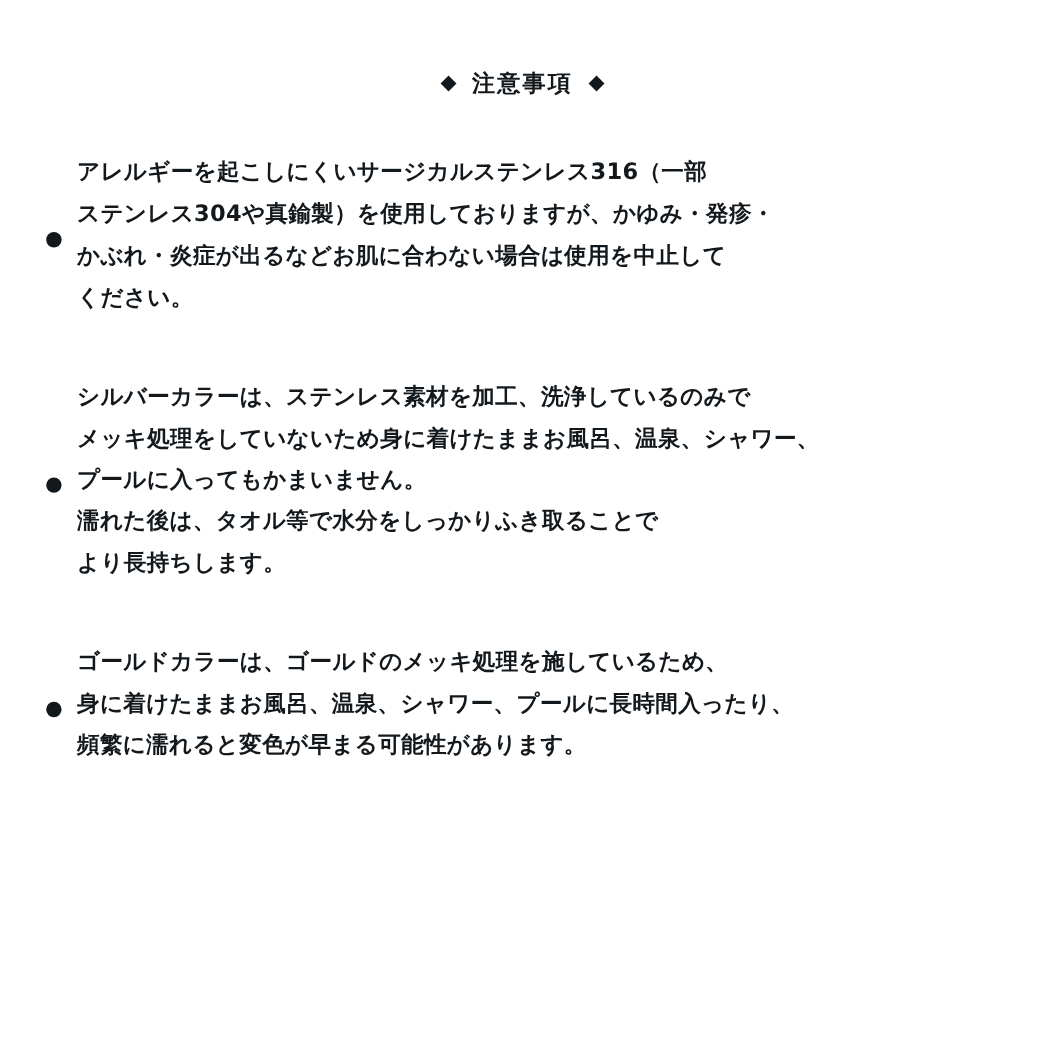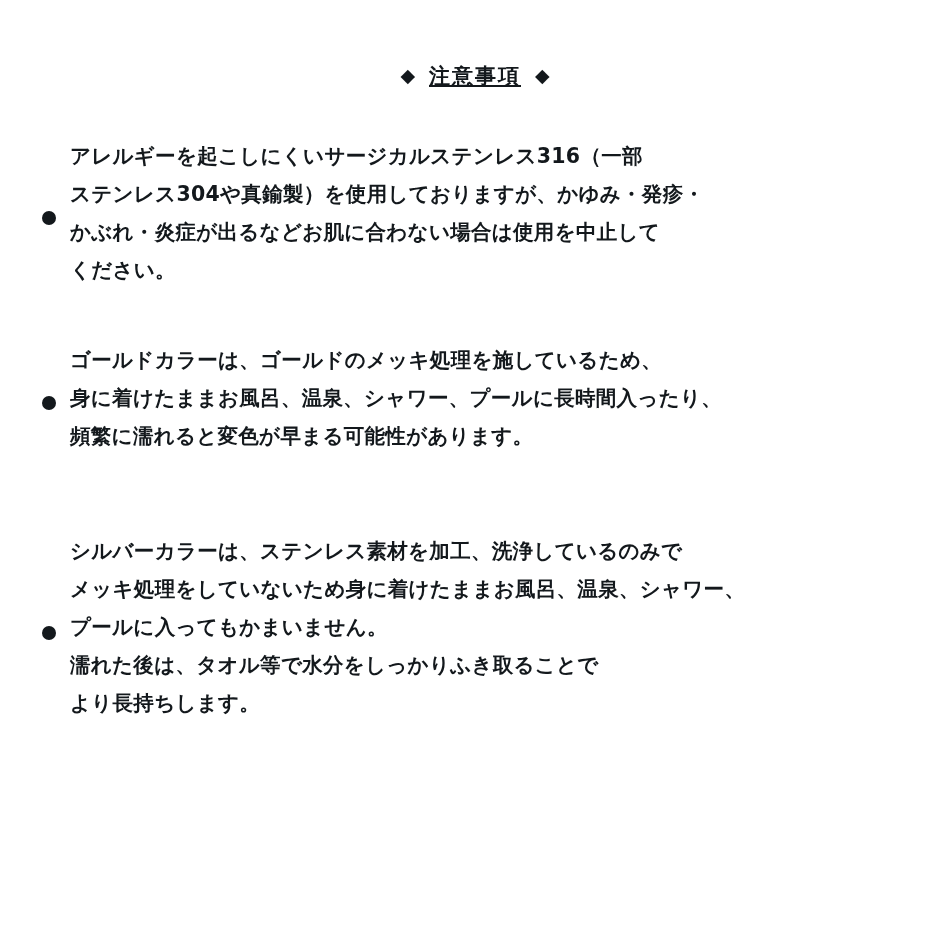--- a/index.html
+++ b/index.html
@@ -38,21 +38,20 @@
     line-height: 1;
     color: #13181c;
     transform: translateY(-1px);
   }
 
   .title-text {
     font-size: 21px;
     font-weight: bold;
     letter-spacing: 2px;
     color: #13181c;
-    text-decoration: underline;
   }
 
   .notes {
     margin-top: 48px;
     padding-left: 42px;
     padding-right: 30px;
   }
 
   .note {
     display: flex;
@@ -97,30 +96,30 @@
   <div class="notes">
 
     <div class="note">
       <span class="bullet"></span>
       <div class="note-body">アレルギーを起こしにくいサージカルステンレス316（一部
 ステンレス304や真鍮製）を使用しておりますが、かゆみ・発疹・
 かぶれ・炎症が出るなどお肌に合わない場合は使用を中止して
 ください。</div>
     </div>
 
-    <div class="note gap-large">
-      <span class="bullet"></span>
-      <div class="note-body">ゴールドカラーは、ゴールドのメッキ処理を施しているため、
-身に着けたままお風呂、温泉、シャワー、プールに長時間入ったり、
-頻繁に濡れると変色が早まる可能性があります。</div>
-    </div>
-
     <div class="note">
       <span class="bullet"></span>
       <div class="note-body">シルバーカラーは、ステンレス素材を加工、洗浄しているのみで
 メッキ処理をしていないため身に着けたままお風呂、温泉、シャワー、
 プールに入ってもかまいません。
 濡れた後は、タオル等で水分をしっかりふき取ることで
 より長持ちします。</div>
     </div>
 
+    <div class="note gap-large">
+      <span class="bullet"></span>
+      <div class="note-body">ゴールドカラーは、ゴールドのメッキ処理を施しているため、
+身に着けたままお風呂、温泉、シャワー、プールに長時間入ったり、
+頻繁に濡れると変色が早まる可能性があります。</div>
+    </div>
+
   </div>
 </div>
 
 </body></html>

